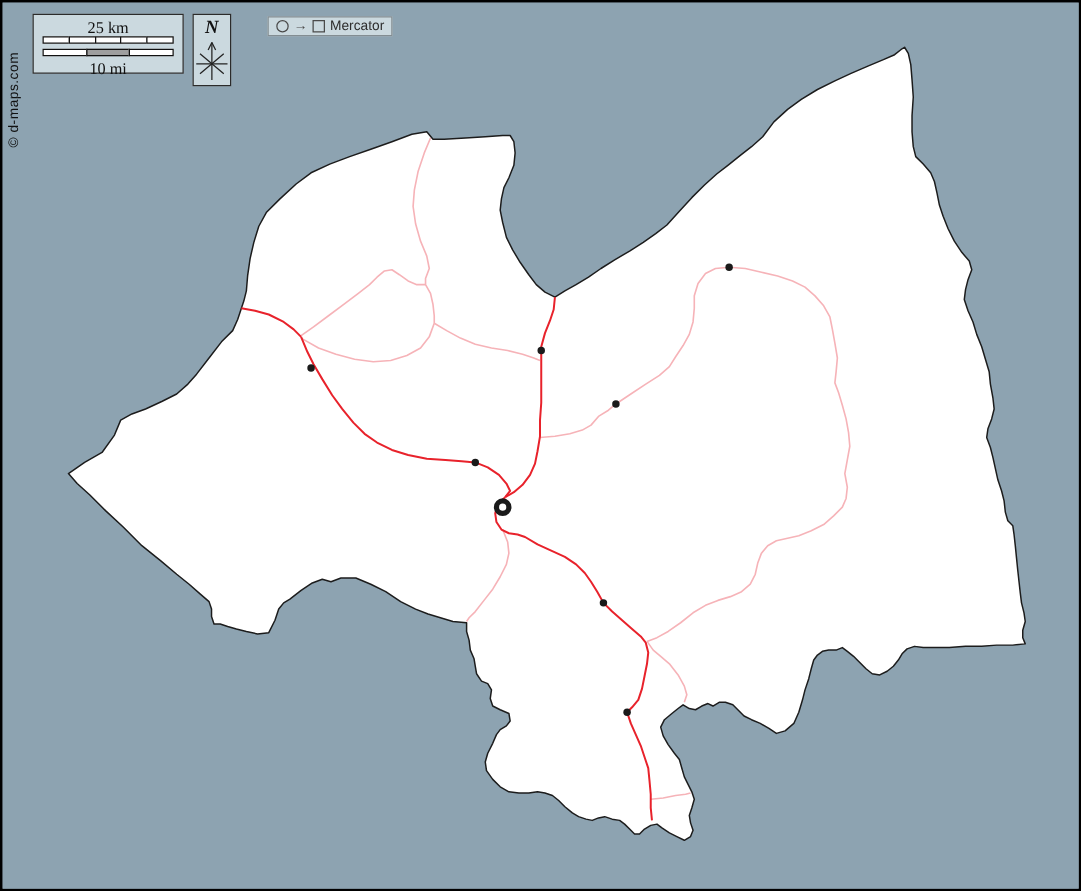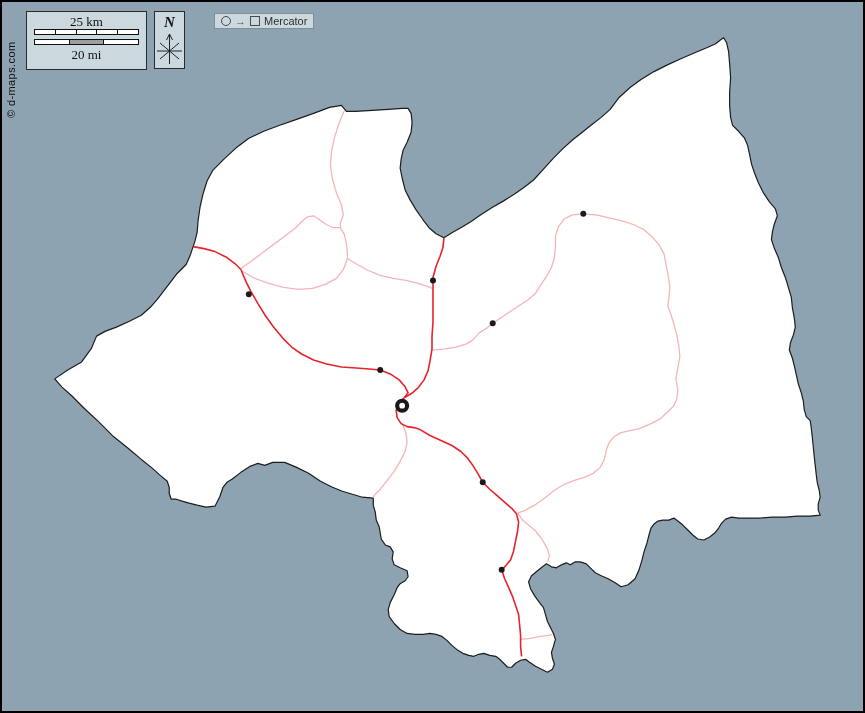--- a/index.html
+++ b/index.html
@@ -6,21 +6,21 @@
   .stage{
     position:relative;width:865px;height:713px;box-sizing:border-box;
     border:2px solid #000;overflow:hidden;background:#8DA3B1;
     font-family:"Liberation Sans",sans-serif;
   }
   .stage svg{position:absolute;left:0;top:0;width:100%;height:100%;display:block;}
 
   .panel{
     position:absolute;box-sizing:border-box;background:#CBD9DF;border:1px solid #2B2B2B;
   }
-  .scale-panel{left:24px;top:9px;width:121px;height:59px;text-align:center;
+  .scale-panel{left:24px;top:9px;width:121px;height:48px;text-align:center;
     font-family:"Liberation Serif",serif;color:#111;}
   .scale-label{font-size:13px;line-height:15px;margin-top:2px;}
   .bar{display:flex;margin:0 7px;height:6px;}
   .bar .cell{flex:1;background:#fff;border:1px solid #111;margin-left:-1px;}
   .bar .cell:first-child{margin-left:0;}
   .bar.mi{margin-top:4px;}
   .bar.mi .cell.shaded{background:#9E9E9E;}
 
   .north-panel{left:152px;top:9px;width:31px;height:58px;text-align:center;color:#111;}
   .north-label{font-family:"Liberation Serif",serif;font-style:italic;font-weight:bold;
@@ -82,21 +82,21 @@
       <div class="cell"></div>
       <div class="cell"></div>
       <div class="cell"></div>
       <div class="cell"></div>
     </div>
     <div class="bar mi">
       <div class="cell"></div>
       <div class="cell shaded"></div>
       <div class="cell"></div>
     </div>
-    <div class="scale-label">20 mi</div>
+    <div class="scale-label">10 mi</div>
   </div>
 
   <div class="panel north-panel">
     <div class="north-label">N</div>
     <svg class="compass" viewBox="0 0 29 36">
       <g stroke="#222" stroke-width="1" fill="none">
         <line x1="14.5" y1="3" x2="14.5" y2="33"></line>
         <line x1="11.5" y1="9" x2="14.5" y2="3"></line>
         <line x1="17.5" y1="9" x2="14.5" y2="3"></line>
         <line x1="5" y1="12" x2="24" y2="28"></line>

